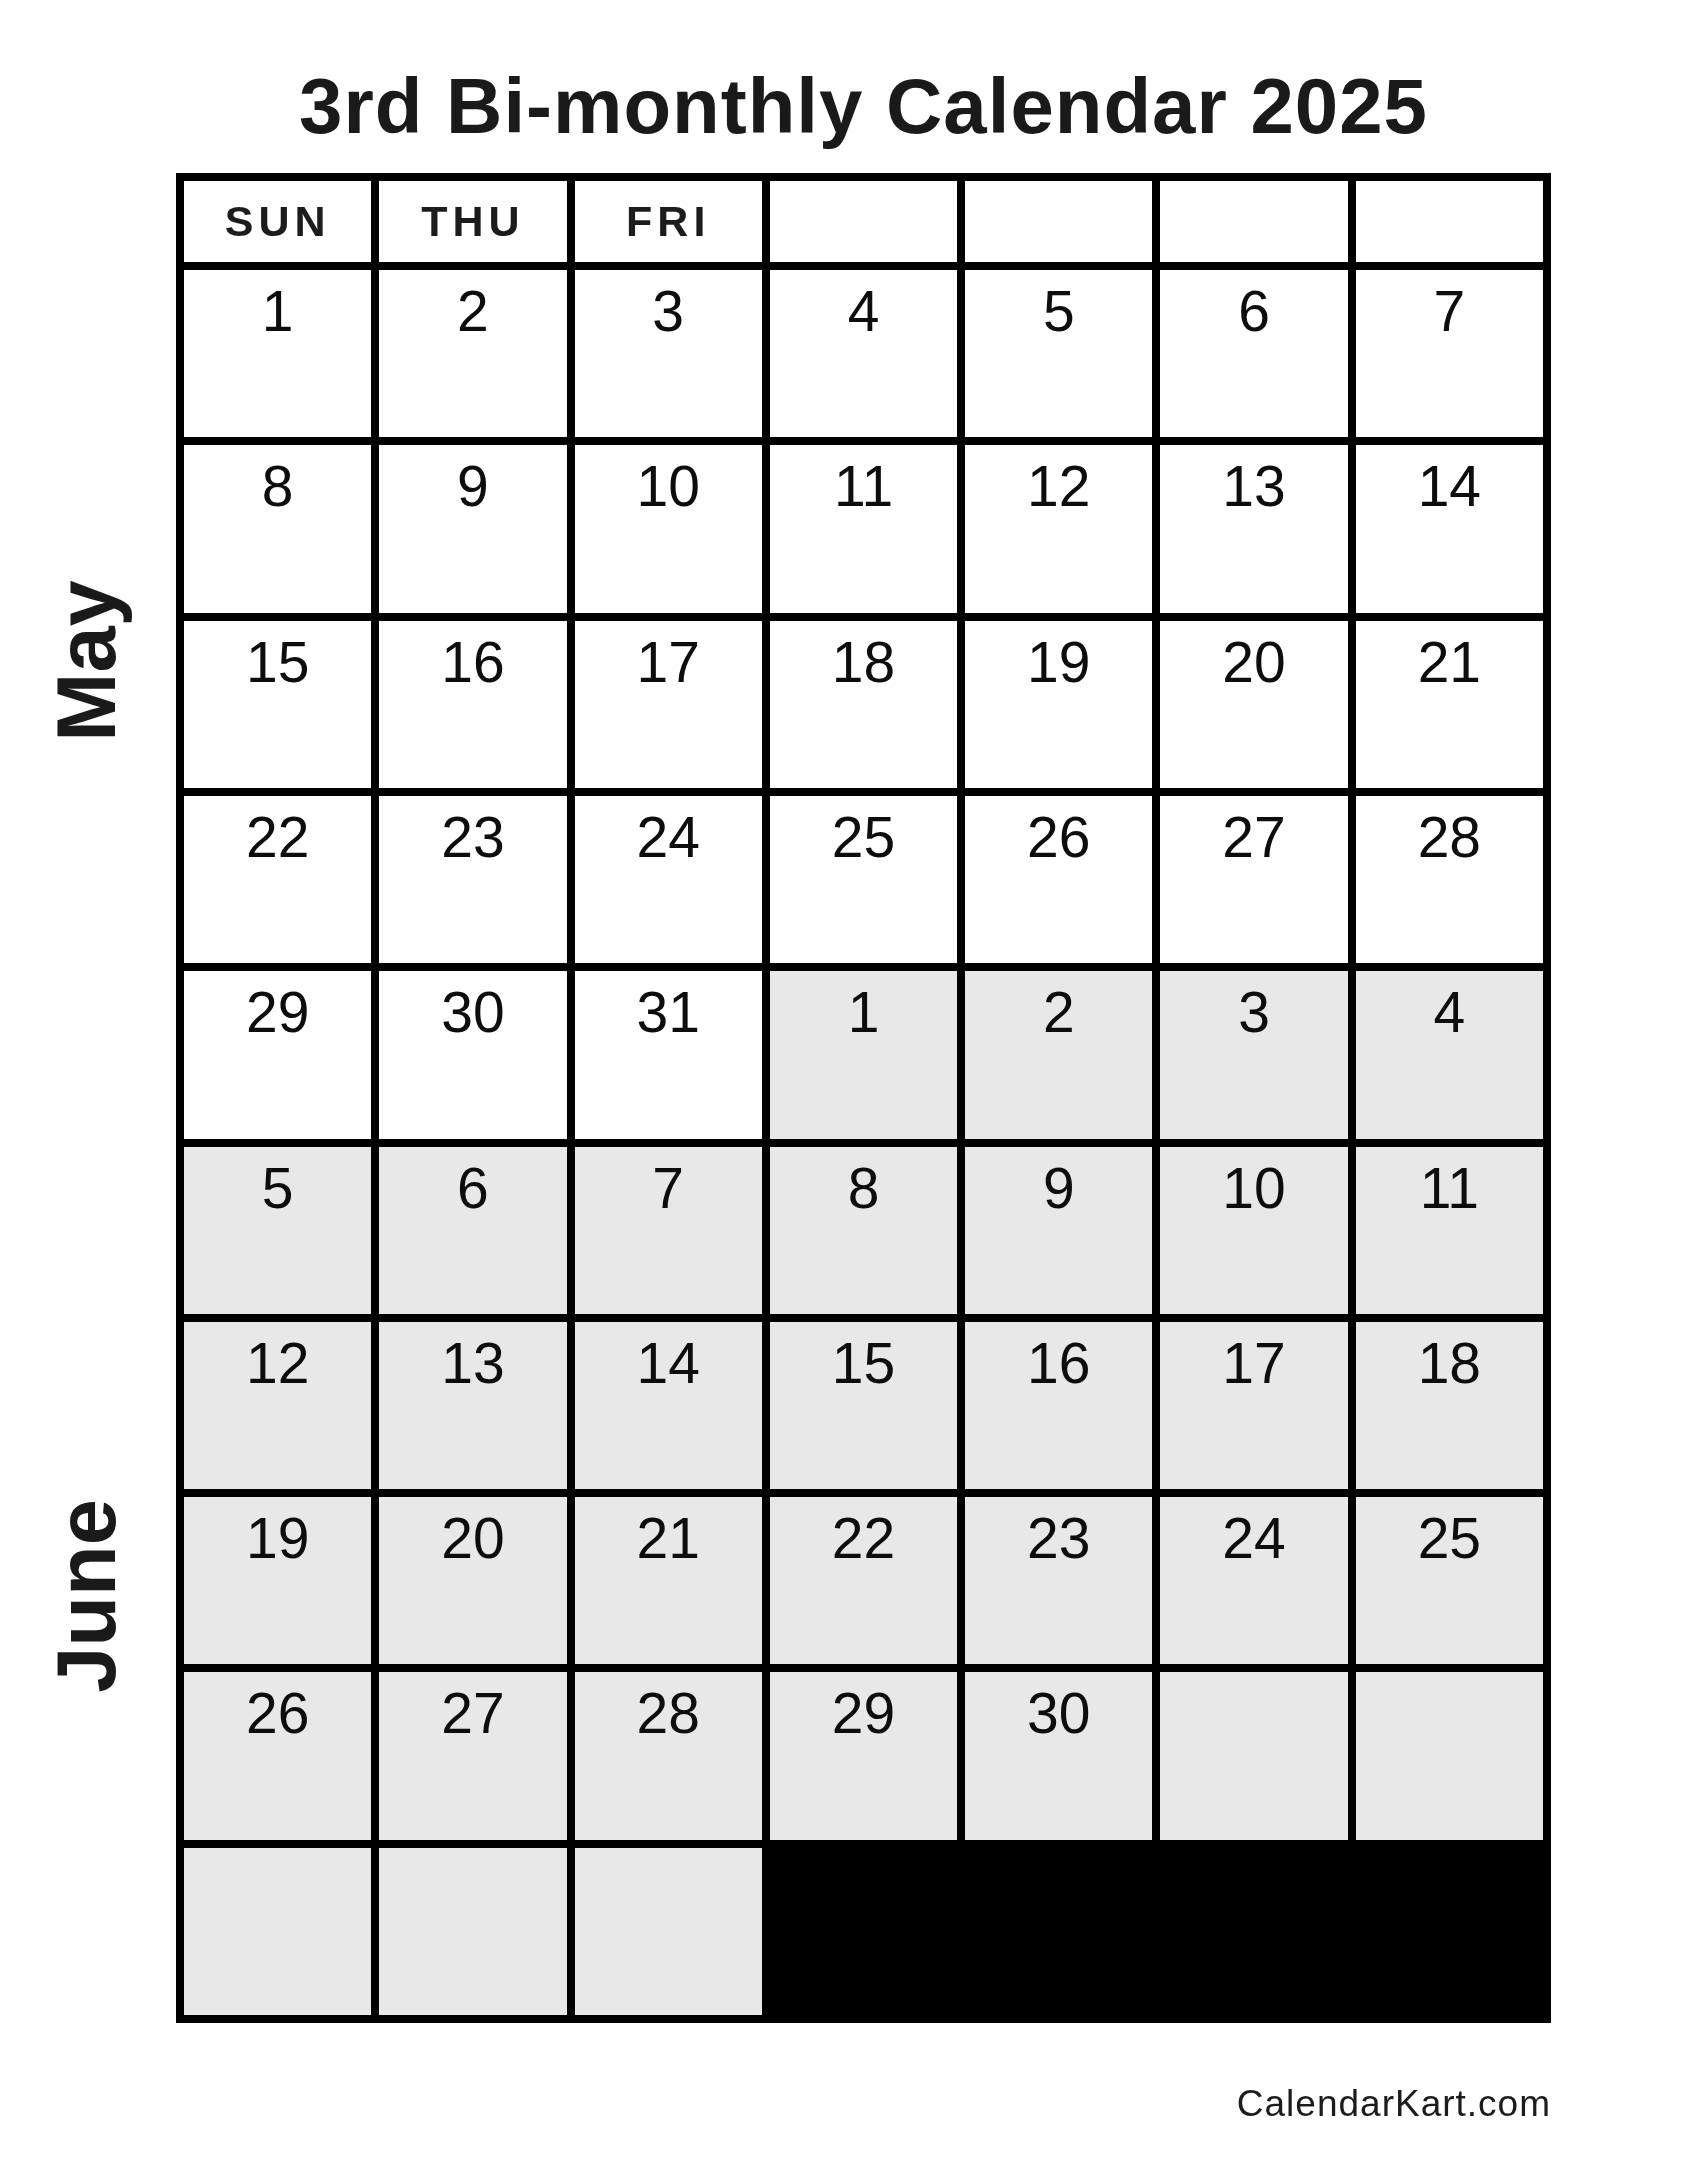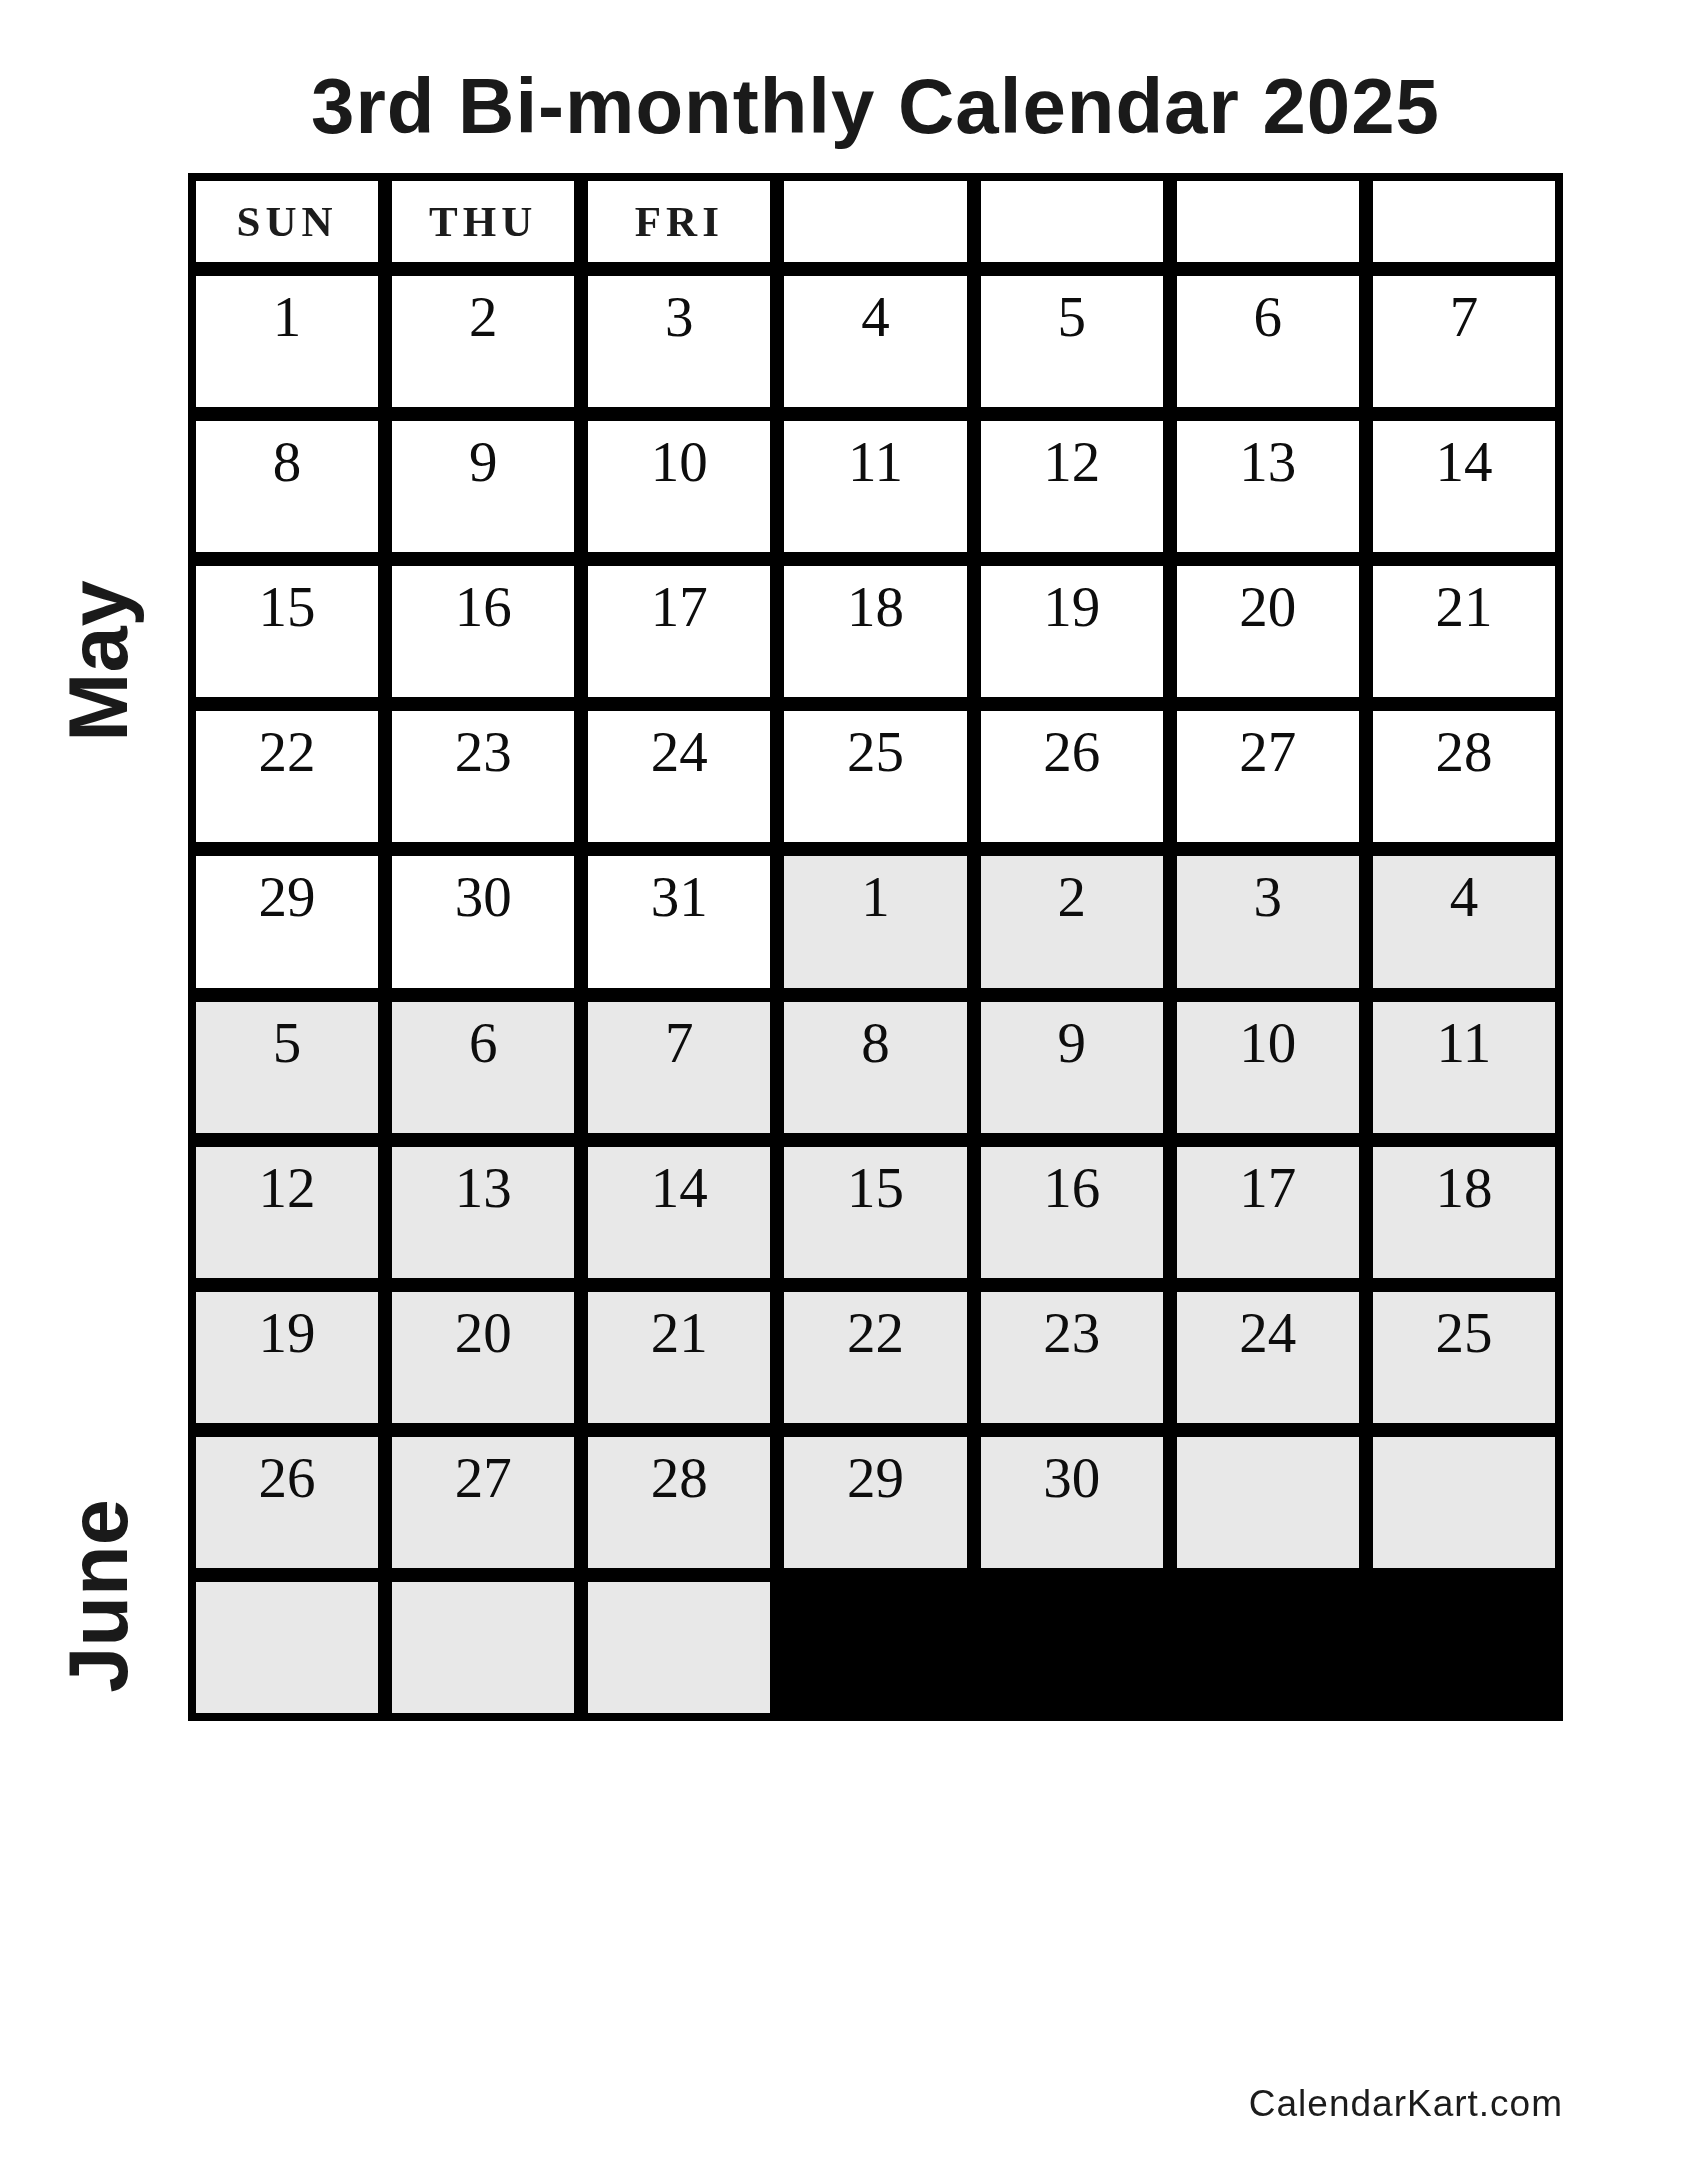--- a/index.html
+++ b/index.html
@@ -8,21 +8,21 @@
     --may-bg: #ffffff;
   }
   * { margin: 0; padding: 0; box-sizing: border-box; }
   html, body {
     width: 1683px; height: 2178px;
     background: #ffffff;
     font-family: "Liberation Sans", sans-serif;
     position: relative;
     overflow: hidden;
   }
-  .page { position: absolute; inset: 0; margin-left: 12px; }
+  .page { position: absolute; inset: 0; }
 
   .page-title {
     position: absolute;
     top: 61px;
     left: 176px;
     width: 1375px;
     text-align: center;
     font-size: 78px;
     font-weight: bold;
     letter-spacing: 1px;
@@ -40,28 +40,27 @@
     white-space: nowrap;
   }
   .month-label.may  { top: 661px; }
   .month-label.june { top: 1596px; }
 
   .calendar-grid {
     position: absolute;
     left: 176px;
     top: 173px;
     width: 1375px;
-    height: 1548px;
+    height: 1850px;
     border: 8px solid var(--border-color);
     background: var(--border-color);
     display: grid;
     grid-template-columns: repeat(7, 1fr);
     grid-template-rows: 81px repeat(10, 1fr);
-    gap: 14px;
-    font-family: Liberation Serif, serif;
+    gap: 8px;
   }
 
   .header-cell {
     background: #ffffff;
     display: flex;
     align-items: center;
     justify-content: center;
     font-weight: bold;
     font-size: 43px;
     letter-spacing: 5px;

